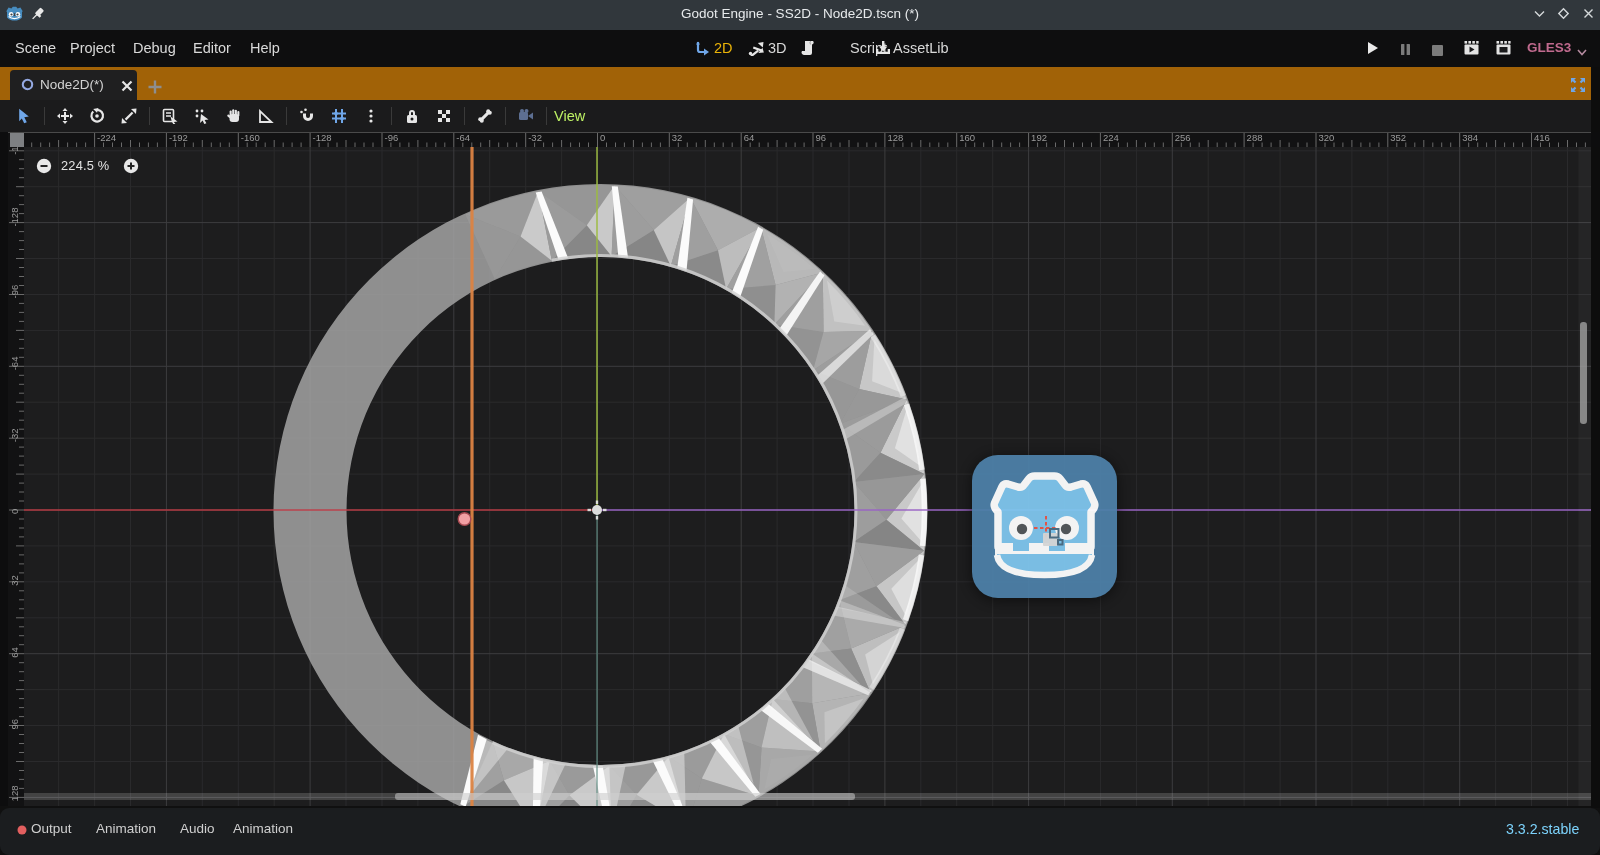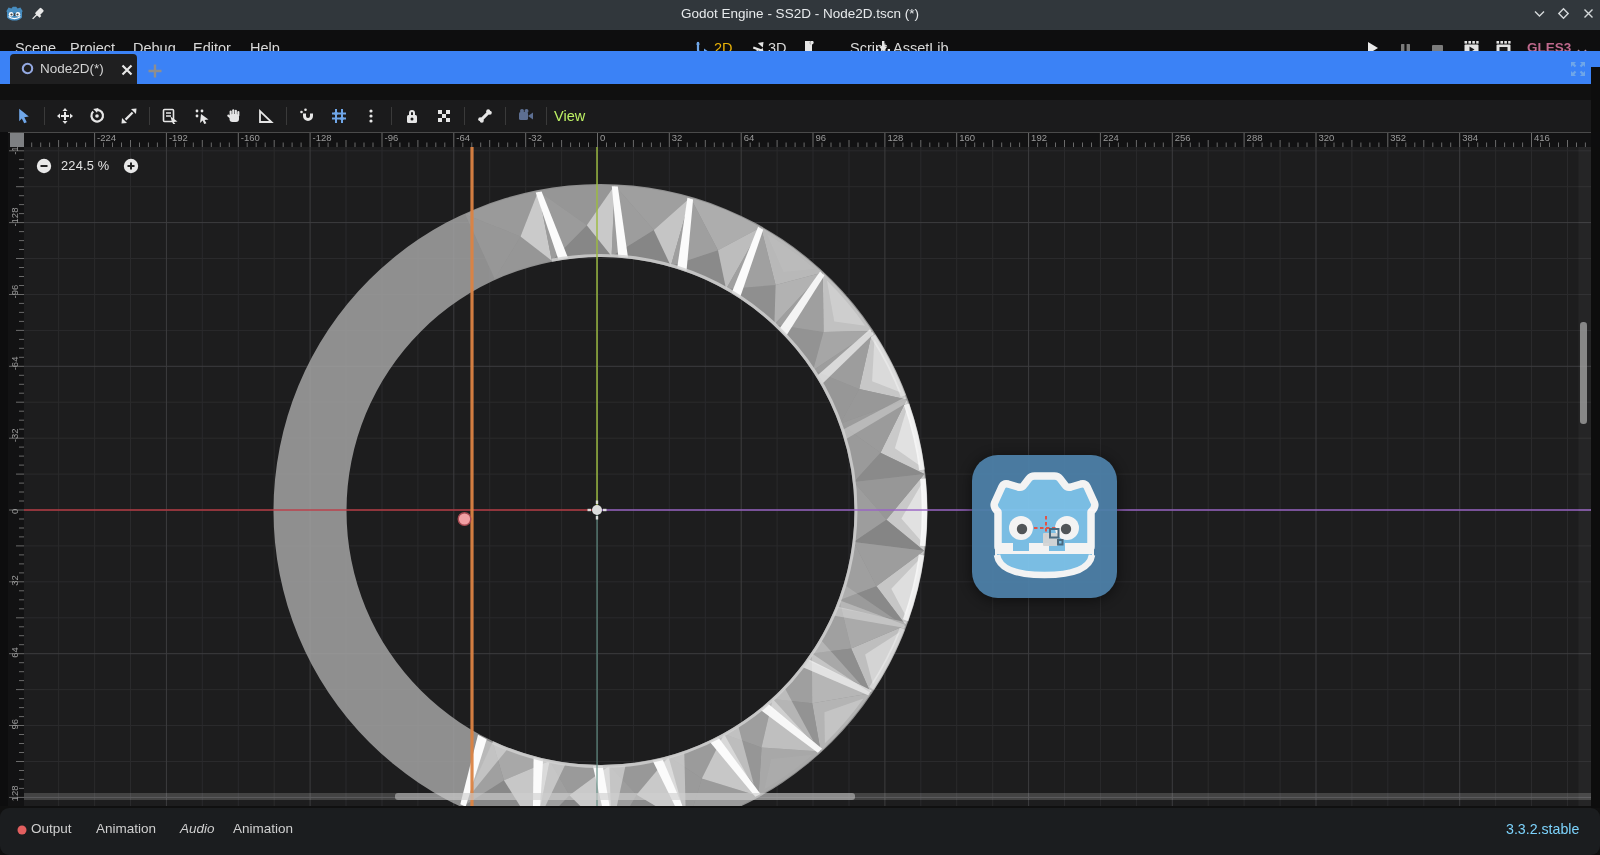--- a/index.html
+++ b/index.html
@@ -2,21 +2,21 @@
 <html><head><meta charset="utf-8">
 <style>
 * { margin:0; padding:0; box-sizing:border-box; }
 html,body { width:1600px; height:855px; overflow:hidden; background:#101010;
   font-family:"Liberation Sans", sans-serif; }
 .titlebar { position:absolute; left:0; top:0; width:1600px; height:45px; background:#31373c;
   color:#e7eaec; font-size:13.5px; }
 .titlebar .title { position:absolute; width:100%; text-align:center; top:6px; }
 .menubar { position:absolute; left:0; top:30px; width:1600px; height:37px; background:#0e0e0f; }
 .menu { position:absolute; top:10px; color:#d9d9d9; font-size:14.5px; }
-.tabbar { position:absolute; left:0; top:51px; width:1600px; height:33px; background:#3b82f6; }
+.tabbar { position:absolute; left:0; top:67px; width:1600px; height:33px; background:#a16207; }
 .tab { position:absolute; left:10px; top:3px; height:30px; width:127px; background:#1f1f20; border-radius:4px 4px 0 0;
   color:#d2d2d2; font-size:13.5px; }
 .toolbar { position:absolute; left:0; top:100px; width:1591px; height:32px; background:#1b1b1c;
   display:flex; align-items:center; padding-left:8px; }
 .tbtn { width:32px; height:26px; display:flex; align-items:center; justify-content:center; }
 .tsep { width:1px; height:18px; background:#3a3a3a; margin:0 4px; }
 .viewbtn { color:#bef264; font-size:14.5px; padding-left:3px; }
 .rightstrip { position:absolute; left:1591px; top:67px; width:9px; height:741px; background:#0d0d0d; }
 .panel { position:absolute; left:0; top:808px; width:1600px; height:47px; background:#1b1d1f;
   color:#cfcfcf; font-size:13.5px;border-radius:9px; }
@@ -505,16 +505,16 @@
       <circle cx="8" cy="8" r="7.2" fill="#e8e8e8"></circle>
       <rect x="4.5" y="7" width="7" height="2" fill="#222"></rect>
       <rect x="7" y="4.5" width="2" height="7" fill="#222"></rect>
     </svg></div>
 <div class="panel">
   <svg width="12" height="12" viewBox="0 0 12 12" xmlns="http://www.w3.org/2000/svg" style="position:absolute;left:16px;top:16px;">
       <circle cx="6" cy="6" r="4.5" fill="#e25f5f"></circle>
     </svg>
   <span style="left:31px;">Output</span>
   <span style="left:96px;">Animation</span>
-  <span style="left:180px;font-style:italic;">Audio</span>
+  <span style="left:180px;">Audio</span>
   <span style="left:233px;">Animation</span>
   <span style="left:1506px;color:#7dd3fc;font-size:14.2px;">3.3.2.stable</span>
 </div>
 
 </body></html>

